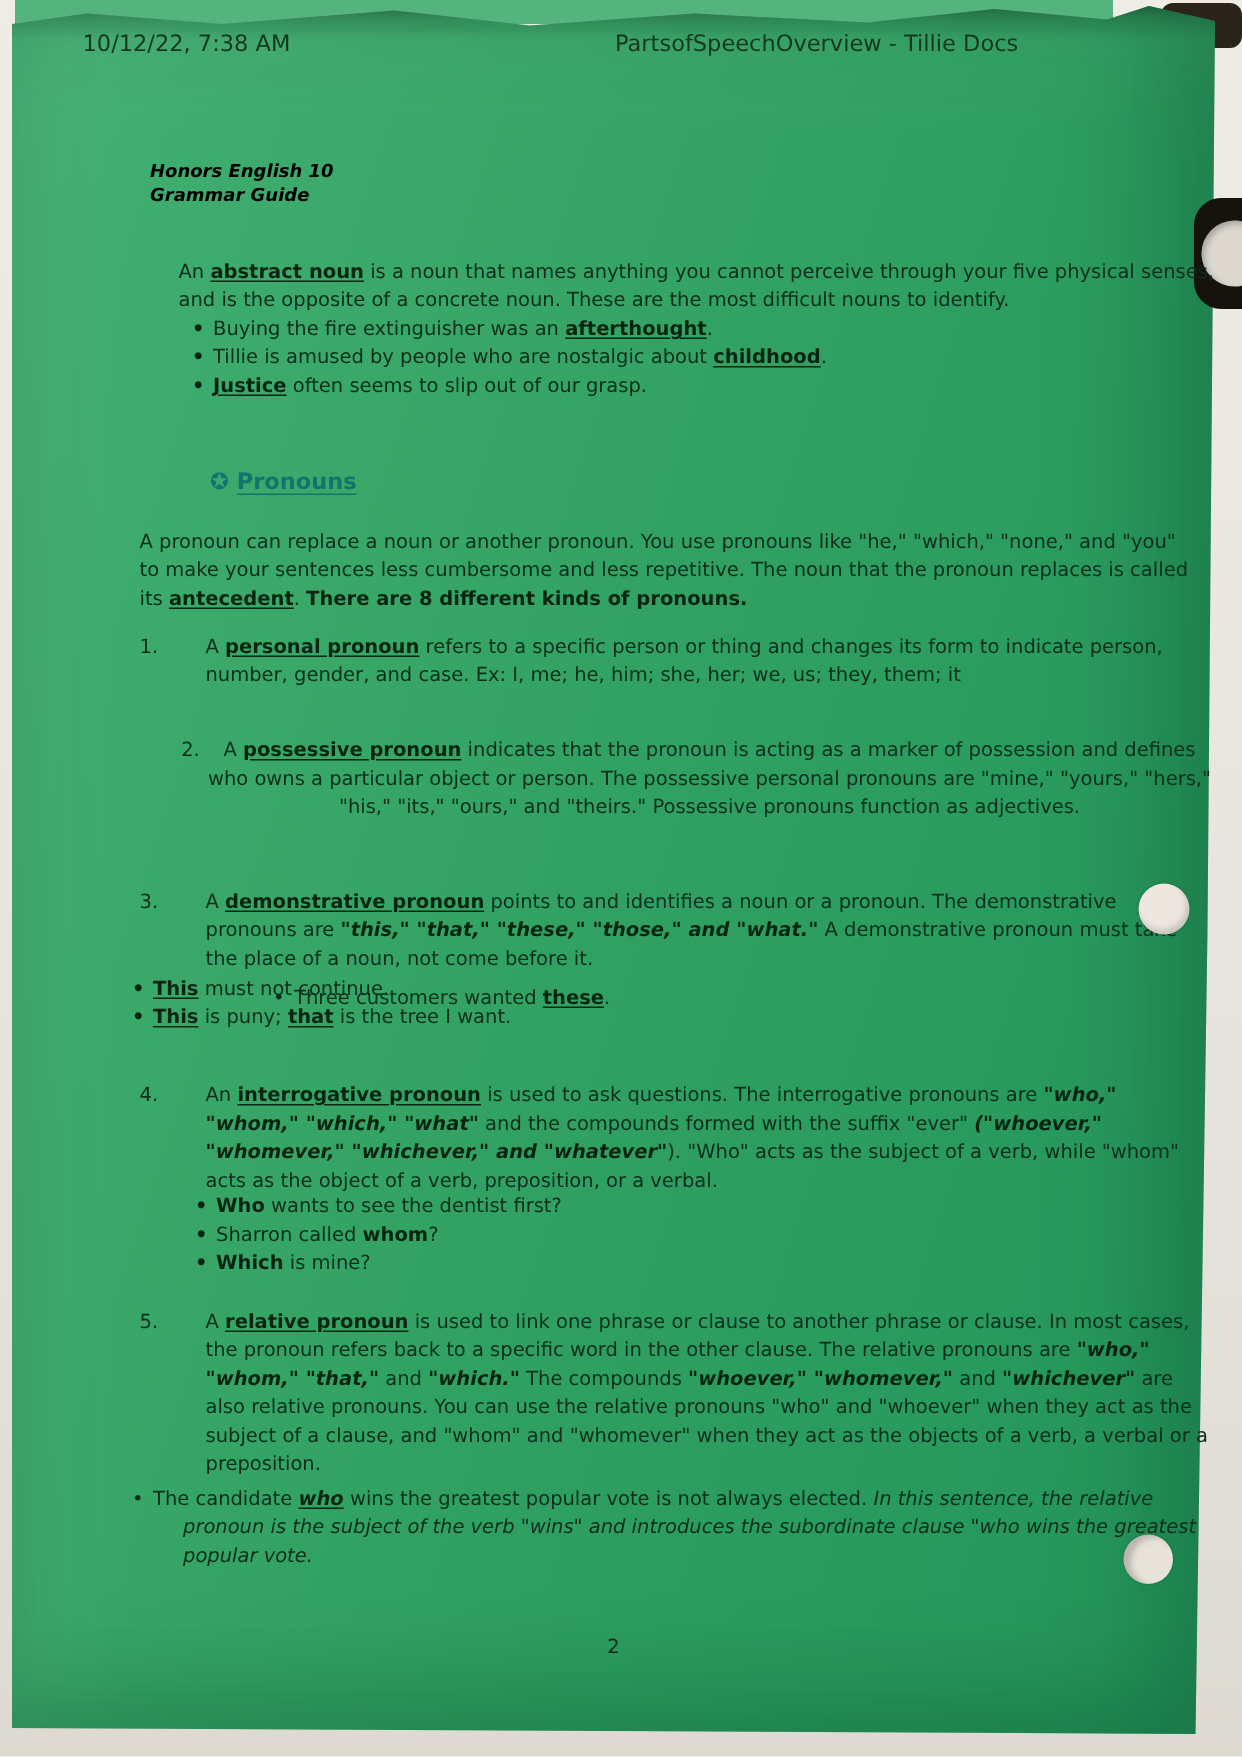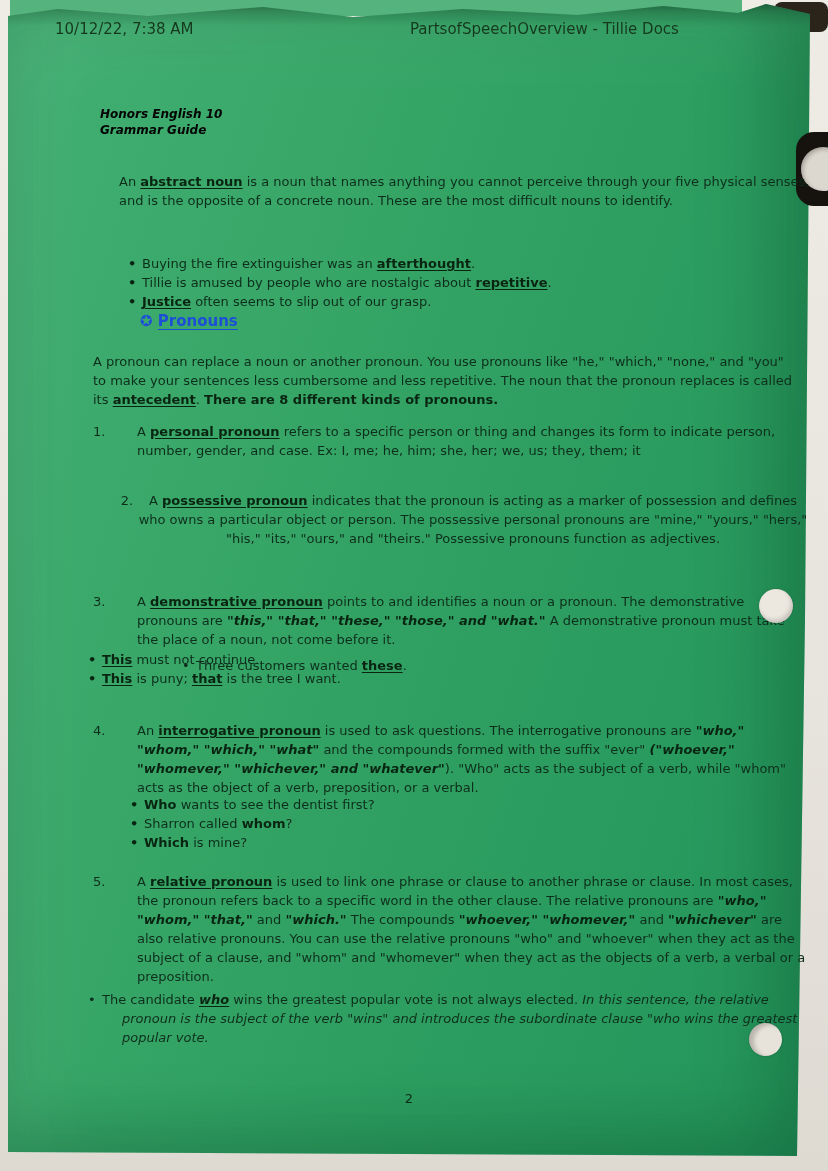--- a/index.html
+++ b/index.html
@@ -25,21 +25,21 @@
   .hole-1{position:absolute;left:759px;top:589px;width:34px;height:34px;border-radius:50%;background:#ece7df;box-shadow:inset -2px -3px 4px rgba(0,0,0,.16), 0 0 2px rgba(0,0,0,.25);}
   .hole-2{position:absolute;left:749px;top:1023px;width:33px;height:33px;border-radius:50%;background:#e8e3da;box-shadow:inset 5px 2px 4px rgba(0,0,0,.2), 0 0 2px rgba(0,0,0,.25);}
 
   .content{position:absolute;inset:0;color:#0e2e1c;font-size:13px;line-height:19px;}
   .abs{position:absolute;}
   .b{font-weight:bold;color:#092512;}
   .u{text-decoration:underline;text-underline-offset:2px;}
   .i{font-style:italic;}
   .hdr{font-size:15px;color:#16381f;line-height:14px;}
   .meta{font-size:12px;line-height:16px;font-style:italic;font-weight:bold;color:#000000;}
-  .heading{font-size:15px;font-weight:bold;color:#1d4ed8;}
+  .heading{font-size:15px;font-weight:bold;color:#0f766e;}
   .heading .label{text-decoration:underline;text-underline-offset:3px;}
   .num{display:inline-block;width:22px;}
   .li{padding-left:22px;text-indent:-22px;}
   .hang{padding-left:34px;text-indent:-34px;}
   .blt{display:inline-block;width:14px;text-indent:0;}
   .pageno{text-align:center;font-size:13px;color:#0b2a17;}
 </style>
 </head>
 <body>
 
@@ -54,23 +54,23 @@
   <div class="abs hdr" style="left:55px;top:22px;">10/12/22, 7:38 AM</div>
   <div class="abs hdr" style="left:410px;top:22px;">PartsofSpeechOverview - Tillie Docs</div>
 
   <div class="abs meta" style="left:100px;top:106px;">
     <div>Honors English 10</div>
     <div>Grammar Guide</div>
   </div>
 
   <div class="abs" style="left:95px;top:172px;width:702px;margin-left:24px;"><span>An </span><span class="b u">abstract noun</span><span> is a noun that names anything you cannot perceive through your five physical senses, and is the opposite of a concrete noun. These are the most difficult nouns to identify.</span></div>
 
-  <div class="abs" style="left:128px;top:210px;width:660px;margin-top:44px;">
+  <div class="abs" style="left:128px;top:210px;width:660px;">
     <div><span class="blt b">•</span><span><span>Buying the fire extinguisher was an </span><span class="b u">afterthought</span><span>.</span></span></div>
-    <div><span class="blt b">•</span><span><span>Tillie is amused by people who are nostalgic about </span><span class="b u">repetitive</span><span>.</span></span></div>
+    <div><span class="blt b">•</span><span><span>Tillie is amused by people who are nostalgic about </span><span class="b u">childhood</span><span>.</span></span></div>
     <div><span class="blt b">•</span><span><span class="b u">Justice</span><span> often seems to slip out of our grasp.</span></span></div>
   </div>
 
   <div class="abs heading" style="left:140px;top:312px;">
     <span>✪</span>
     <span class="label">Pronouns</span>
   </div>
 
   <div class="abs" style="left:93px;top:352px;width:706px;"><span>A pronoun can replace a noun or another pronoun. You use pronouns like "he," "which," "none," and "you" to make your sentences less cumbersome and less repetitive. The noun that the pronoun replaces is called its </span><span class="b u">antecedent</span><span>.  </span><span class="b">There are 8 different kinds of pronouns.</span></div>
 

